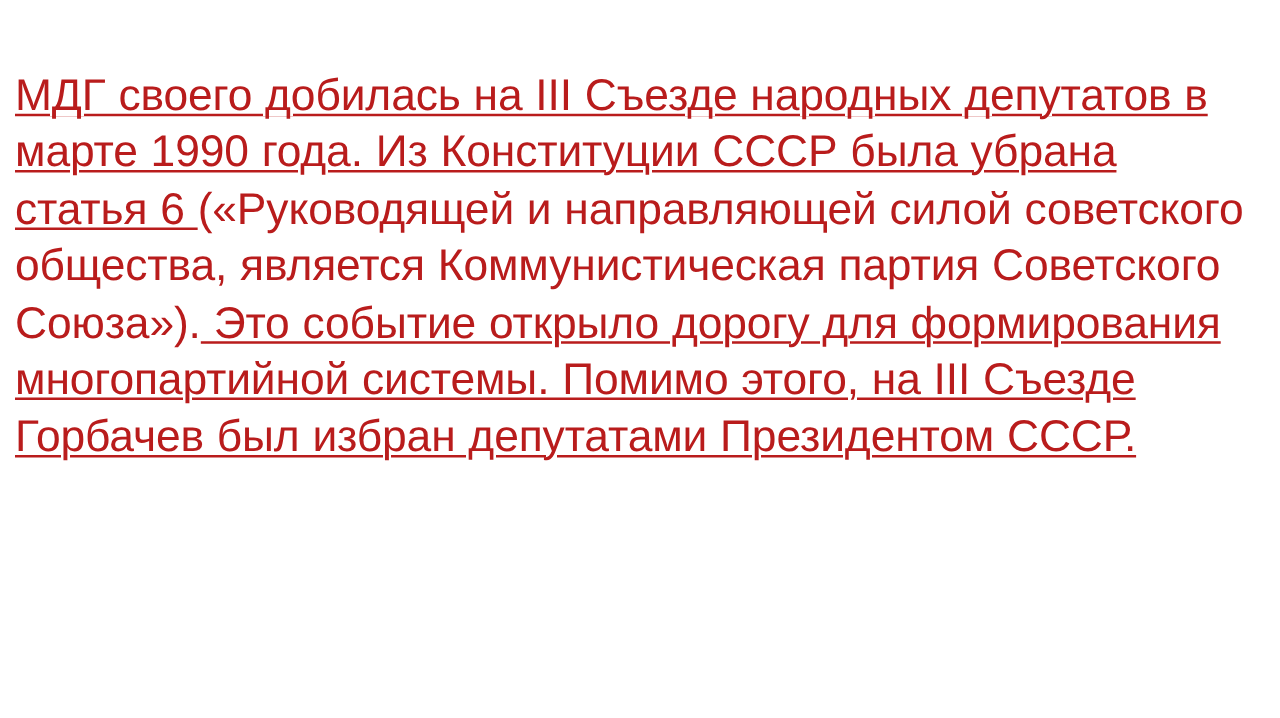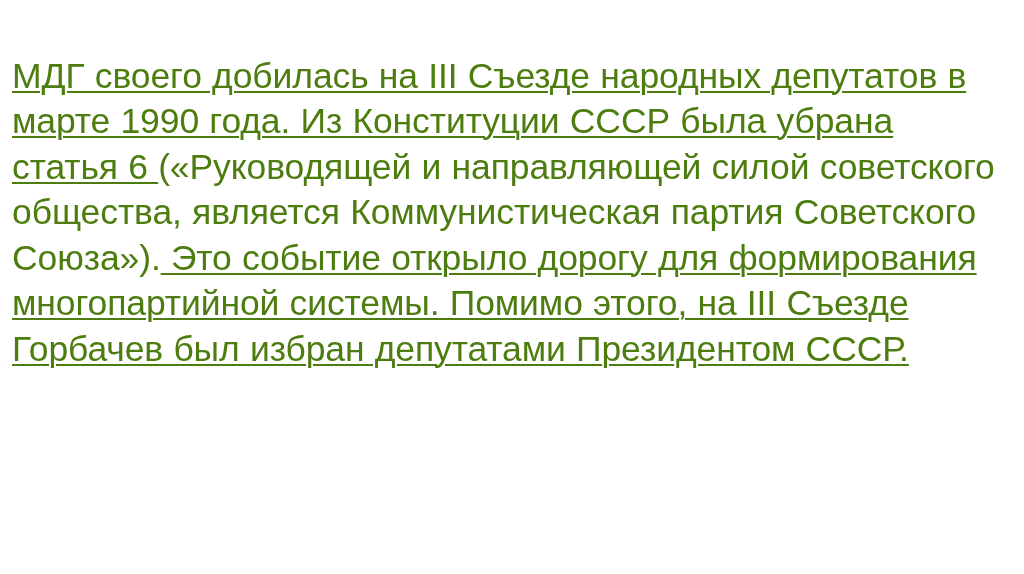--- a/index.html
+++ b/index.html
@@ -18,21 +18,21 @@
     width: 1024px;
     height: 574px;
     background: #ffffff;
     box-sizing: border-box;
     padding: 18px 22px 0 12px;
   }
   .body-text {
     font-family: "Liberation Sans", sans-serif;
     font-size: 35.5px;
     line-height: 45.5px;
-    color: #4d7c0f;
+    color: #b91c1c;
     font-weight: 400;
     letter-spacing: -0.1px;
     word-spacing: 0.5px;
     text-align: left;
   }
   .u {
     text-decoration: underline;
     text-decoration-thickness: 2px;
     text-underline-offset: 3px;
   }

